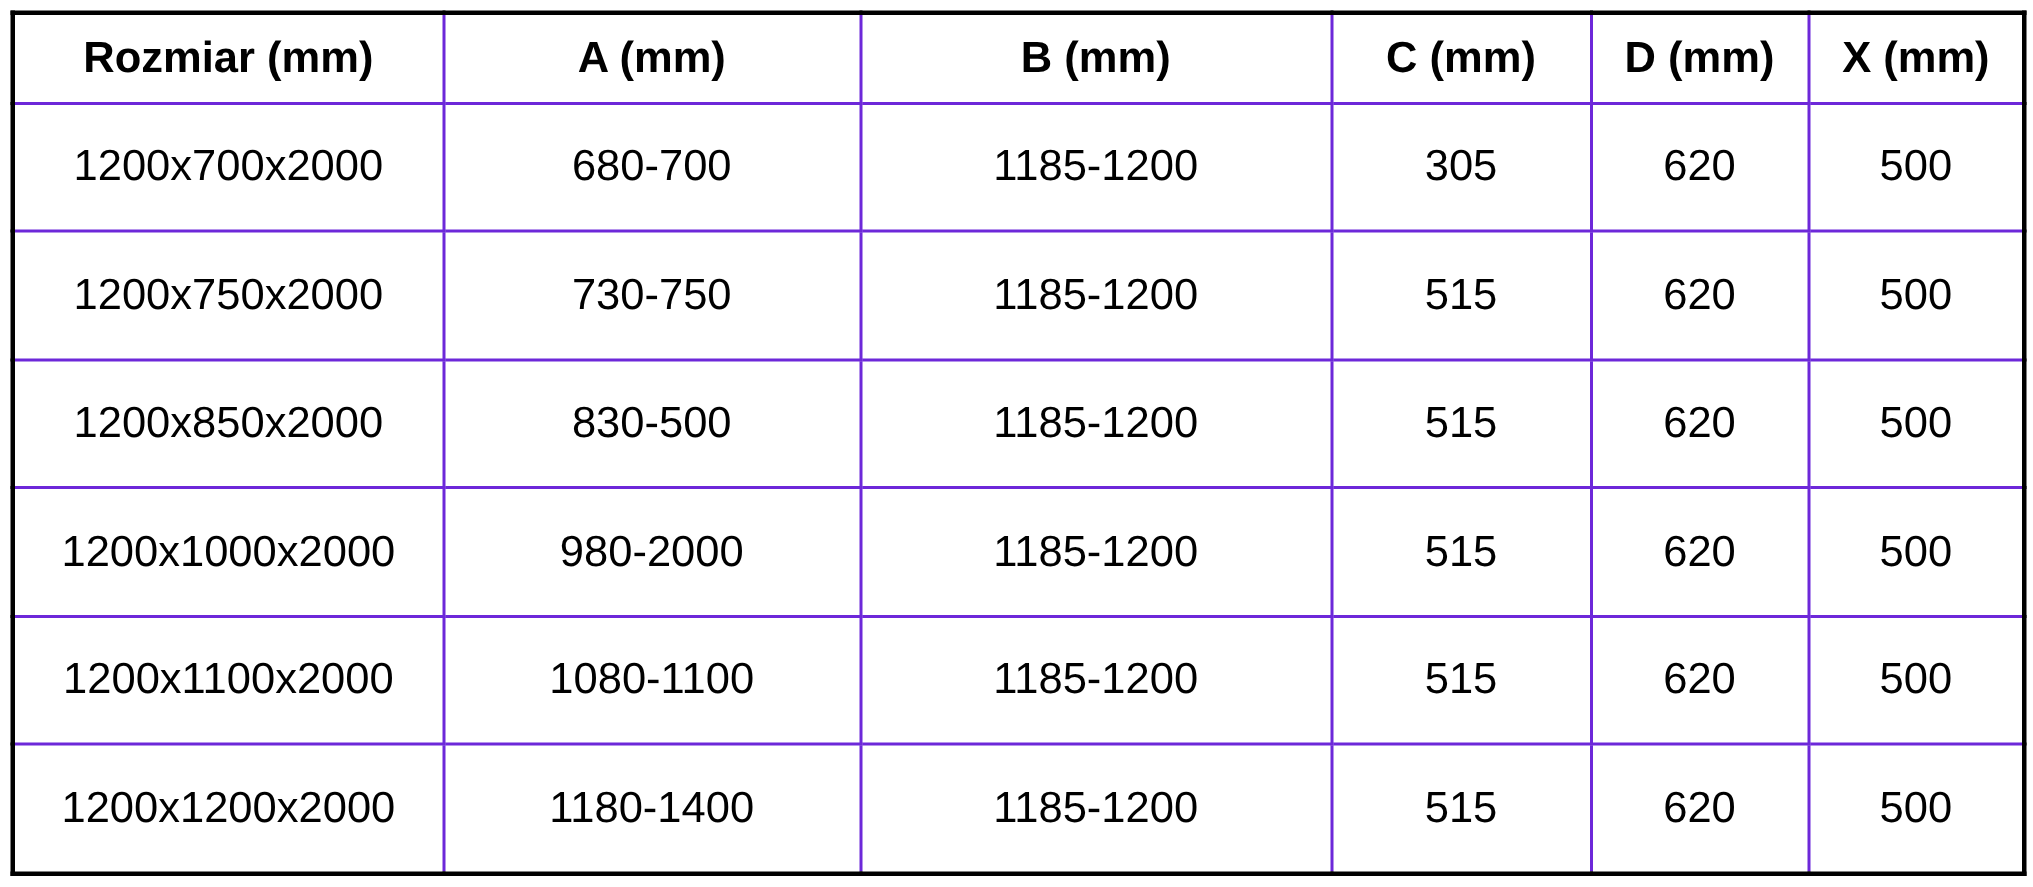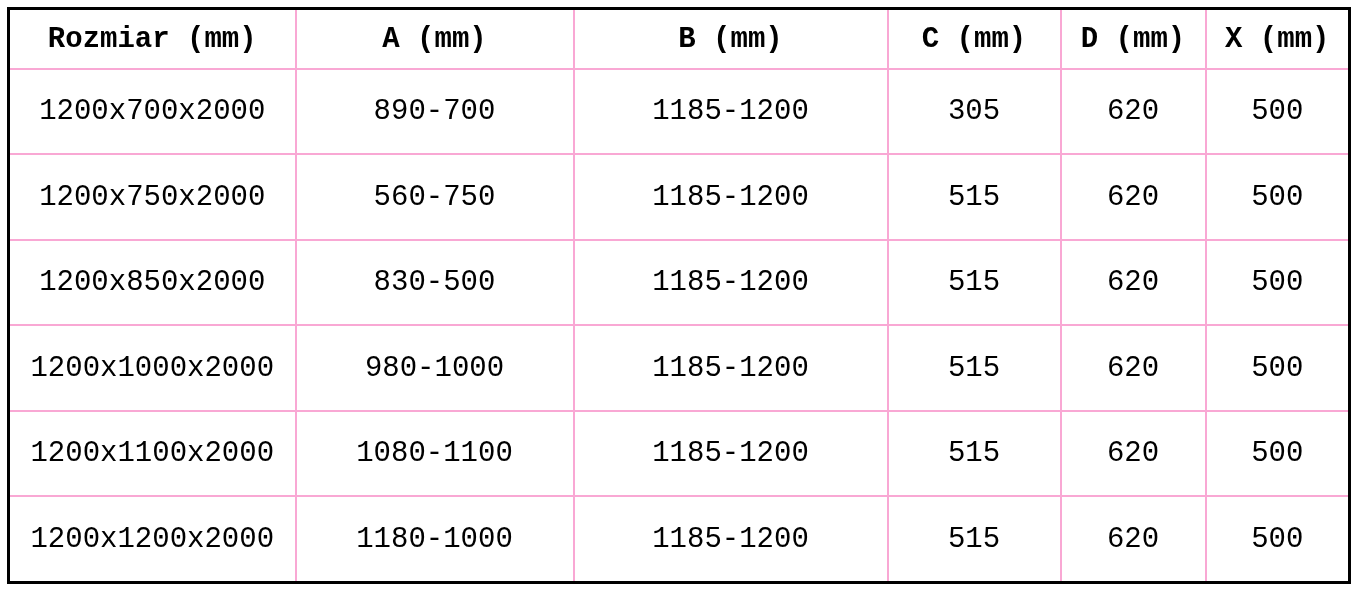--- a/index.html
+++ b/index.html
@@ -19,28 +19,27 @@
     left: 7px;
     top: 7px;
     width: 1341px;
     height: 577px;
     border-collapse: collapse;
     table-layout: fixed;
     border: 3px solid #000000;
   }
   .spec-table th,
   .spec-table td {
-    border: 2px solid #f9a8d4;
+    border: 2px solid #6d28d9;
     text-align: center;
     vertical-align: middle;
     font-size: 29px;
     padding: 0;
     overflow: hidden;
     white-space: nowrap;
-    font-family: Liberation Mono, monospace;
   }
   .spec-table th {
     font-weight: bold;
     height: 58px;
   }
   .spec-table td {
     font-weight: normal;
     height: 63px;
     margin-left: 24px;
   }
@@ -69,60 +68,60 @@
         <th>A (mm)</th>
         <th>B (mm)</th>
         <th>C (mm)</th>
         <th>D (mm)</th>
         <th>X (mm)</th>
       </tr>
   </thead>
   <tbody>
       <tr>
         <td>1200x700x2000</td>
-        <td>890-700</td>
+        <td>680-700</td>
         <td>1185-1200</td>
         <td>305</td>
         <td>620</td>
         <td>500</td>
       </tr>
       <tr>
         <td>1200x750x2000</td>
-        <td>560-750</td>
+        <td>730-750</td>
         <td>1185-1200</td>
         <td>515</td>
         <td>620</td>
         <td>500</td>
       </tr>
       <tr>
         <td>1200x850x2000</td>
         <td>830-500</td>
         <td>1185-1200</td>
         <td>515</td>
         <td>620</td>
         <td>500</td>
       </tr>
       <tr>
         <td>1200x1000x2000</td>
-        <td>980-1000</td>
+        <td>980-2000</td>
         <td>1185-1200</td>
         <td>515</td>
         <td>620</td>
         <td>500</td>
       </tr>
       <tr>
         <td>1200x1100x2000</td>
         <td>1080-1100</td>
         <td>1185-1200</td>
         <td>515</td>
         <td>620</td>
         <td>500</td>
       </tr>
       <tr>
         <td>1200x1200x2000</td>
-        <td>1180-1000</td>
+        <td>1180-1400</td>
         <td>1185-1200</td>
         <td>515</td>
         <td>620</td>
         <td>500</td>
       </tr>
     </tbody>
 </table>
 
 </body></html>

